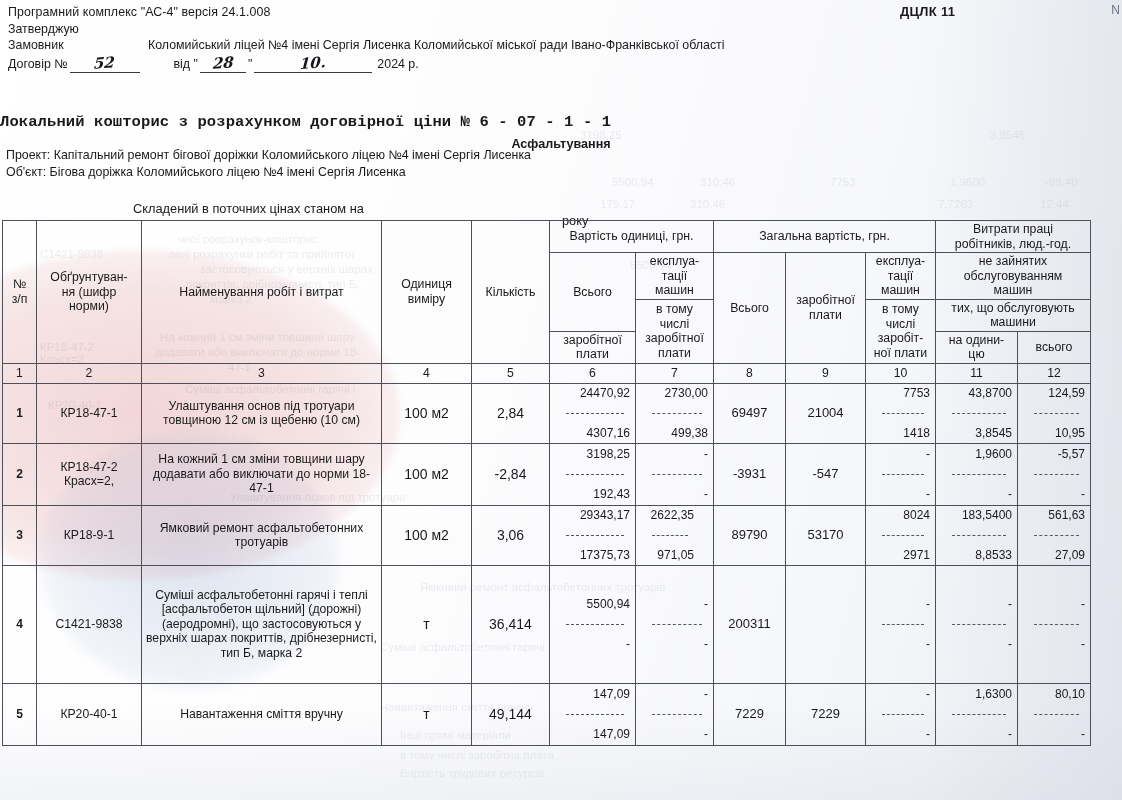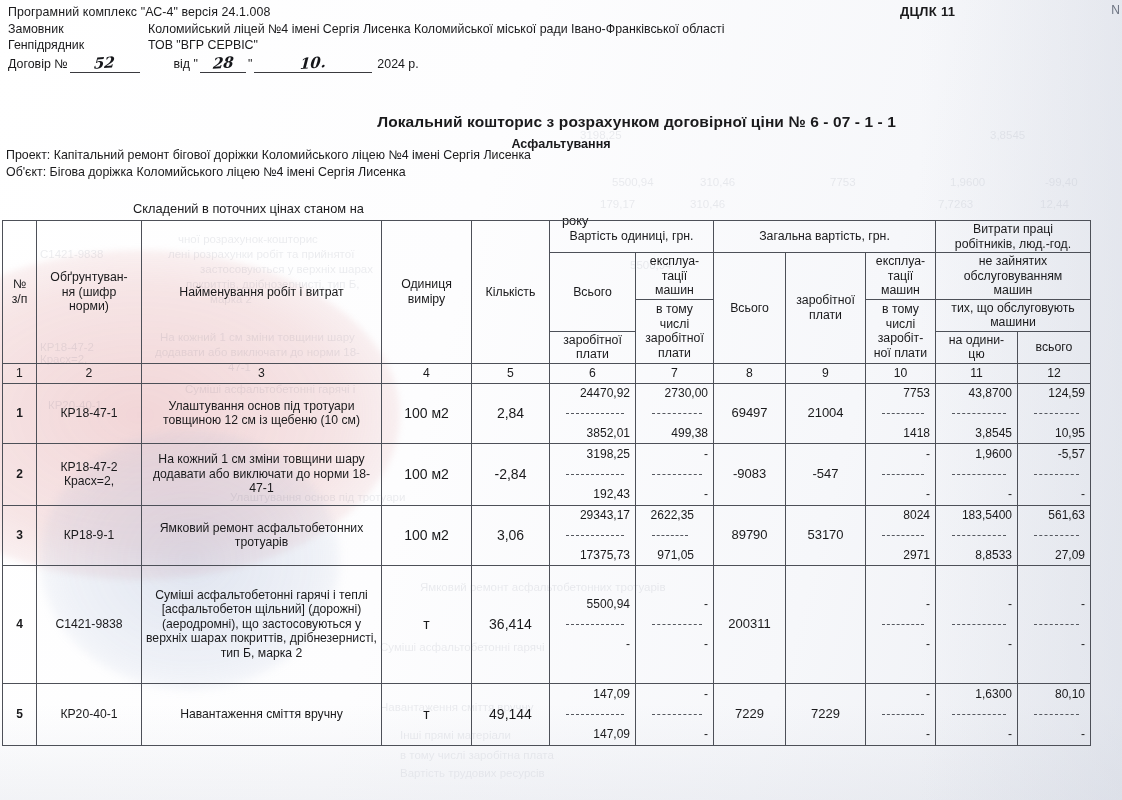--- a/index.html
+++ b/index.html
@@ -119,24 +119,25 @@
     text-align: center;
     margin: 0 2px;
   }
 
   
   .title {
     position: absolute;
     top: 113px;
     left: 0;
     width: 896px;
-    text-align: right;
+    text-align: left;
     font-size: 15.5px;
     font-weight: 700;
     letter-spacing: .1px;
+    font-family: Liberation Mono, monospace;
   }
   .subtitle {
     position: absolute;
     top: 137px;
     left: 0;
     width: 1122px;
     text-align: center;
     font-size: 12.6px;
     font-weight: 700;
   }
@@ -258,27 +259,24 @@
         <span class="bl" style="left: 400px; top: 748px;">в тому числі заробітна плата</span>
         <span class="bl" style="left: 400px; top: 766px;">Вартість трудових ресурсів</span>
       </div>
     <div class="vignette"></div>
   </div>
 
   <div class="edge-mark">N</div>
 
   <div class="hdr">
     <div class="prog">Програмний комплекс "АС-4" версія 24.1.008</div>
+    <div>Затверджую</div>
     <div class="lbl-row">
       <div class="lbl">Замовник</div>
       <div class="val">Коломийський ліцей №4 імені Сергія Лисенка Коломийської міської ради Івано-Франківської області</div>
-    </div>
-    <div class="lbl-row">
-      <div class="lbl">Генпідрядник</div>
-      <div class="val">ТОВ "ВГР СЕРВІС"</div>
     </div>
     <div class="contract-line">
       <span>Договір №</span>
       <span class="ul-blank" style="width:70px;">
         <span class="hw">52</span>
       </span>
       <span style="margin-left:32px;">від "</span>
       <span class="ul-blank" style="width:46px;">
         <span class="hw">28</span>
       </span>
@@ -366,21 +364,21 @@
         <tr class="rowH1">
           <td class="idx">1</td>
           <td class="desc">КР18-47-1</td>
           <td class="desc">Улаштування основ під тротуари товщиною 12 см із щебеню (10 см)</td>
           <td class="num-c">100 м2</td>
           <td class="num-c">2,84</td>
           <td style="padding: 2px 5px 2px 2px;">
             <div class="stack">
               <div class="top">24470,92</div>
               <div class="dashrule"></div>
-              <div class="bot">3852,01</div>
+              <div class="bot">4307,16</div>
             </div>
           </td>
           <td style="padding: 2px 5px 2px 2px;">
             <div class="stack">
               <div class="top">2730,00</div>
               <div class="dashrule"></div>
               <div class="bot">499,38</div>
             </div>
           </td>
           <td class="num">69497</td>
@@ -420,21 +418,21 @@
               <div class="bot">192,43</div>
             </div>
           </td>
           <td style="padding: 2px 5px 2px 2px;">
             <div class="stack">
               <div class="top">-</div>
               <div class="dashrule"></div>
               <div class="bot">-</div>
             </div>
           </td>
-          <td class="num">-9083</td>
+          <td class="num">-3931</td>
           <td class="num">-547</td>
           <td style="padding: 2px 5px 2px 2px;">
             <div class="stack">
               <div class="top">-</div>
               <div class="dashrule"></div>
               <div class="bot">-</div>
             </div>
           </td>
           <td style="padding: 2px 5px 2px 2px;">
             <div class="stack">

